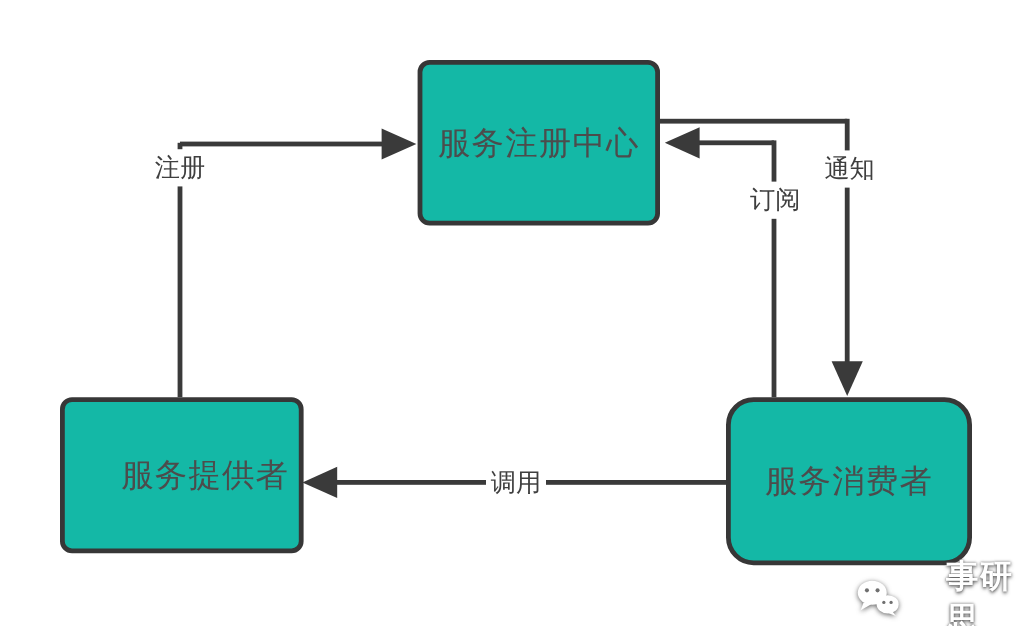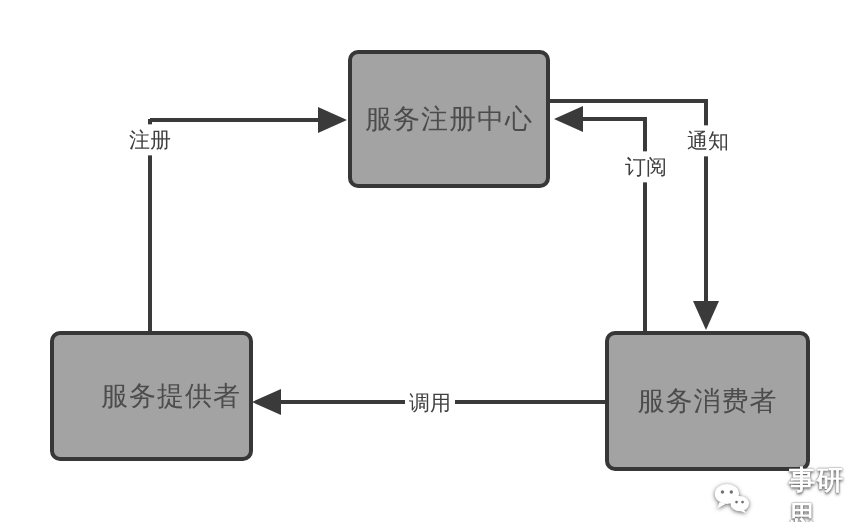--- a/index.html
+++ b/index.html
@@ -1,21 +1,21 @@
 <!DOCTYPE html>
 <html><head>
 <meta charset="utf-8">
 <style>
   html, body { margin:0; padding:0; background:#ffffff; }
   .stage {
     position:relative; width:856px; height:522px; background:#ffffff;
     font-family:"Liberation Sans", sans-serif; overflow:hidden;
   }
   .node {
-    position:absolute; box-sizing:border-box; background:#a3a3a3;
+    position:absolute; box-sizing:border-box; background:#14b8a6;
     border:4px solid #373737; border-radius:10px;
     display:flex; align-items:center; justify-content:center;
     z-index:2;
   }
   .node-label { font-size:27px; color:#4c4c4c; letter-spacing:1px; }
   .edge { position:absolute; background:#3a3a3a; z-index:1; }
   .arrow { position:absolute; width:0; height:0; z-index:1; }
   .arrow-right { border-top:13px solid transparent; border-bottom:13px solid transparent; border-left:29px solid #3a3a3a; }
   .arrow-left  { border-top:13px solid transparent; border-bottom:13px solid transparent; border-right:29px solid #3a3a3a; }
   .arrow-down  { border-left:13px solid transparent; border-right:13px solid transparent; border-top:29px solid #3a3a3a; }
@@ -56,21 +56,21 @@
   <div class="arrow arrow-left" style="left:252px; top:389px;"></div>
 
   <div class="node" style="left:348px; top:50px; width:202px; height:138px;">
     <span class="node-label">服务注册中心</span>
   </div>
 
   <div class="node" style="left:50px; top:331px; width:203px; height:130px;padding-left:39px;">
     <span class="node-label">服务提供者</span>
   </div>
 
-  <div class="node" style="left:605px; top:331px; width:205px; height:140px;">
+  <div class="node" style="left:605px; top:331px; width:205px; height:140px;border-radius:23px;">
     <span class="node-label">服务消费者</span>
   </div>
 
   <div class="edge-label" style="left:150px; top:140px;">注册</div>
   <div class="edge-label" style="left:646px; top:167px;">订阅</div>
   <div class="edge-label" style="left:708px; top:141px;">通知</div>
   <div class="edge-label" style="left:430px; top:403px;text-align:right;">调用</div>
 
   <div class="watermark">
     <svg class="wechat-icon" width="44" height="38" viewBox="0 0 44 38" aria-hidden="true">

